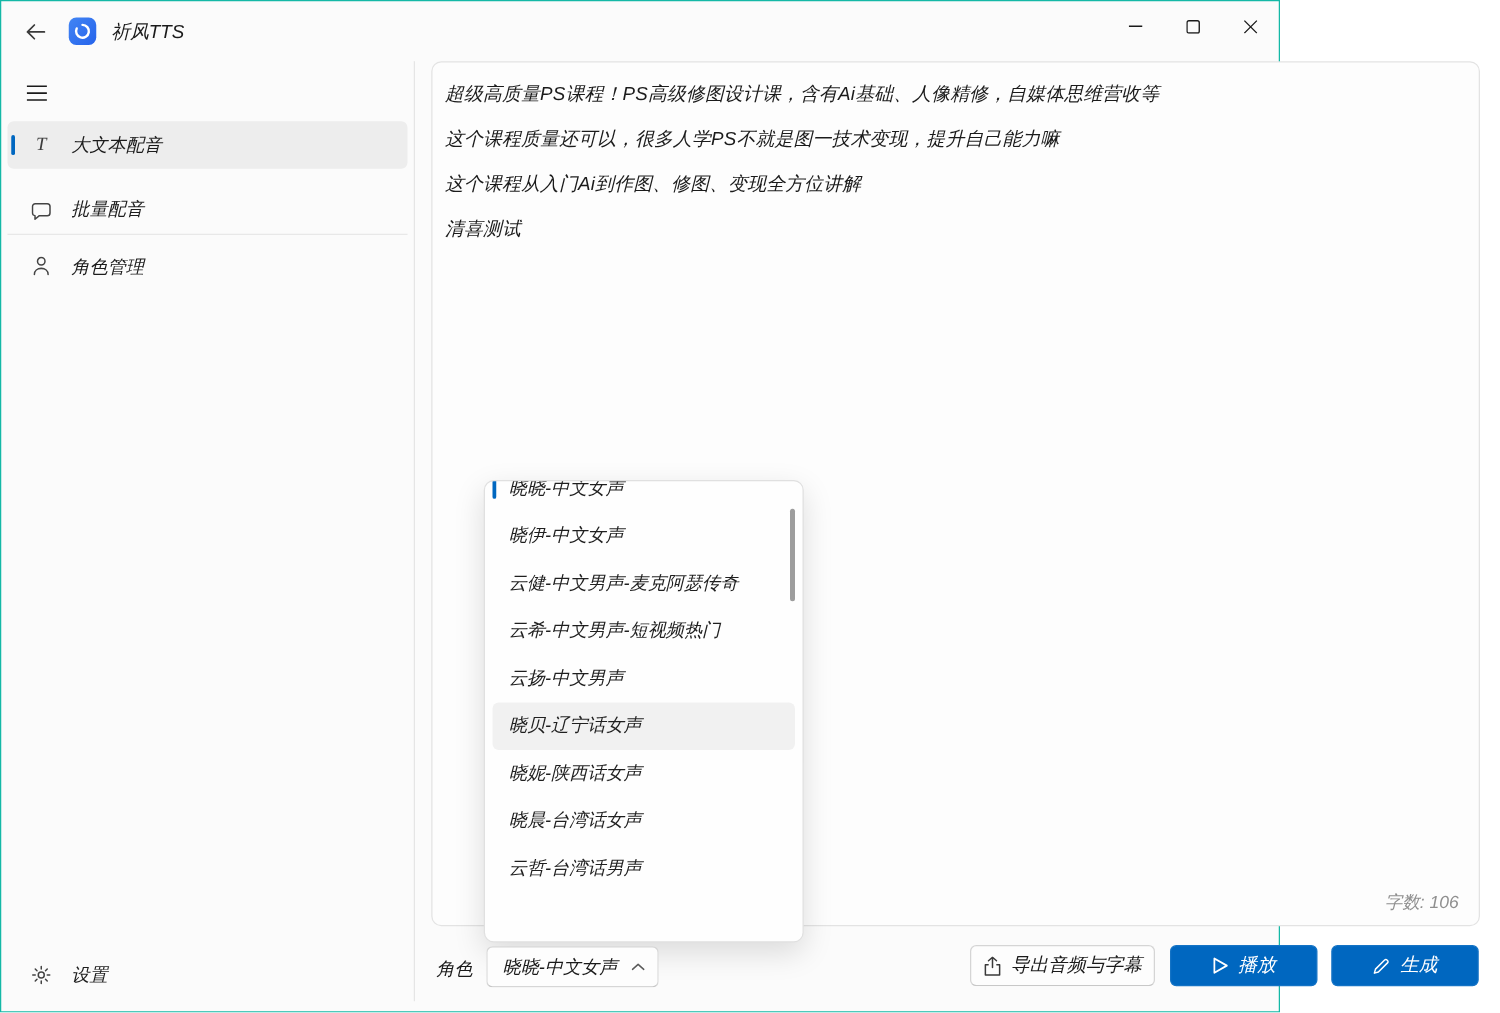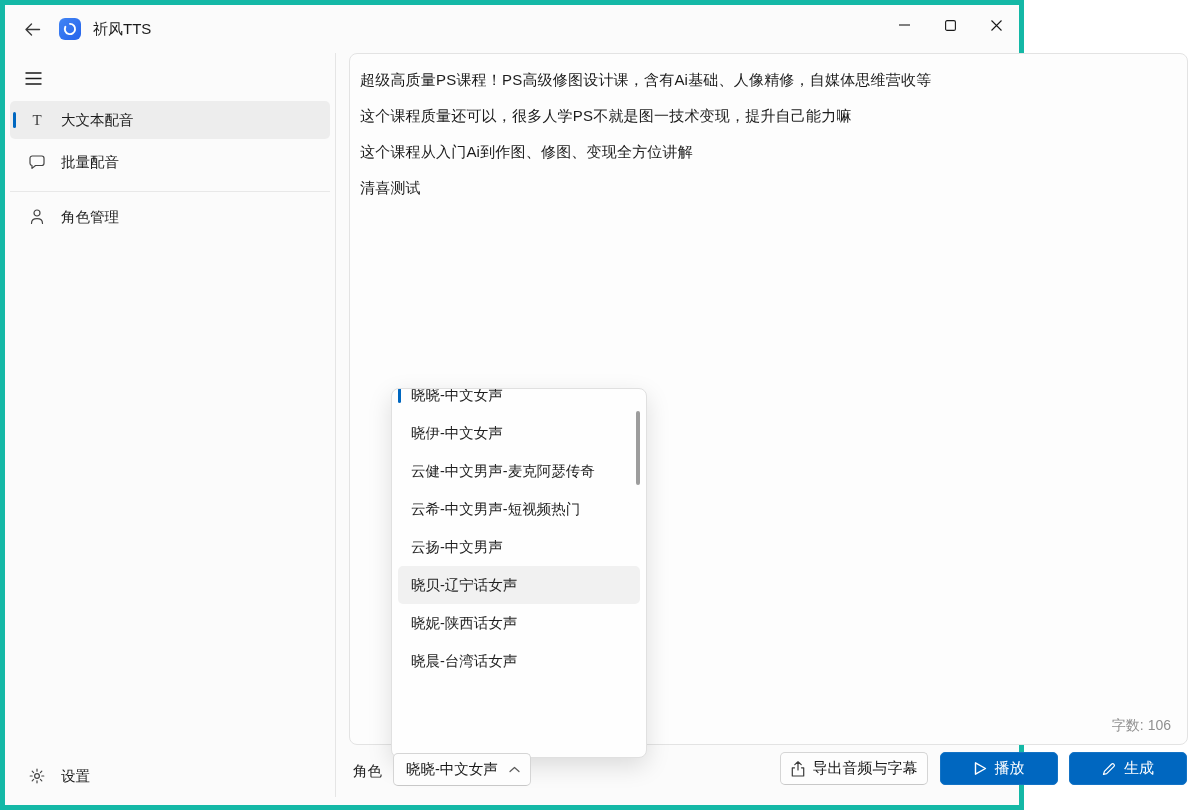--- a/index.html
+++ b/index.html
@@ -6,21 +6,22 @@
   html,body { width:1200px; height:810px; }
   body {
     font-family: "Liberation Sans", "DejaVu Sans", sans-serif;
     background:#fff;
     color:#1a1a1a;
     overflow:hidden;
   }
   .window {
     position:relative; width:1024px; height:810px;
     background:#fbfbfb;
-    border:5px solid #14b8a6;
+    border:1px solid #14b8a6;
+    font-style:italic;
   }
 
   
   .titlebar { position:absolute; top:0; left:0; width:100%; height:48px; }
   .back-btn {
     position:absolute; left:12px; top:10px; width:30px; height:28px;
     display:flex; align-items:center; justify-content:center; border-radius:4px;
     color:#3a3a3a;
   }
   .app-icon {
@@ -159,21 +160,21 @@
     </div>
 
     <div class="nav-item selected" style="top:48px;">
       <span class="pill"></span>
       <span class="nicon">
           <span class="t-glyph">T</span>
         </span>
       <span>大文本配音</span>
     </div>
 
-    <div class="nav-item" style="top:90px;">
+    <div class="nav-item" style="top:90px;align-items:flex-end;">
       <span class="nicon">
         <svg width="16" height="15" viewBox="0 0 16 15">
             <path d="M3.2 1h9.6A2.2 2.2 0 0 1 15 3.2v5.1a2.2 2.2 0 0 1-2.2 2.2H6.5L3 13.4v-2.9h-.1A2.2 2.2 0 0 1 1 8.3V3.2A2.2 2.2 0 0 1 3.2 1z" fill="none" stroke="#444" stroke-width="1.2" stroke-linejoin="round"></path>
           </svg>
       </span>
       <span>批量配音</span>
     </div>
 
     <div class="nav-divider" style="top:138px;"></div>
 
@@ -214,20 +215,21 @@
       <span class="pill"></span>
       <span>晓晓-中文女声</span>
     </div>
     <div class="vitem"><span>晓伊-中文女声</span></div>
     <div class="vitem"><span>云健-中文男声-麦克阿瑟传奇</span></div>
     <div class="vitem"><span>云希-中文男声-短视频热门</span></div>
     <div class="vitem"><span>云扬-中文男声</span></div>
     <div class="vitem hovered"><span>晓贝-辽宁话女声</span></div>
     <div class="vitem"><span>晓妮-陕西话女声</span></div>
     <div class="vitem"><span>晓晨-台湾话女声</span></div>
+    <div class="vitem"><span>云哲-台湾话男声</span></div>
     <div class="popup-scrollbar"></div>
   </div>
 
   <div class="bottombar">
     <span class="role-label">角色</span>
 
     <div class="voice-select">
       <span>晓晓-中文女声</span>
       <span>
         <svg width="11" height="7" viewBox="0 0 11 7">

